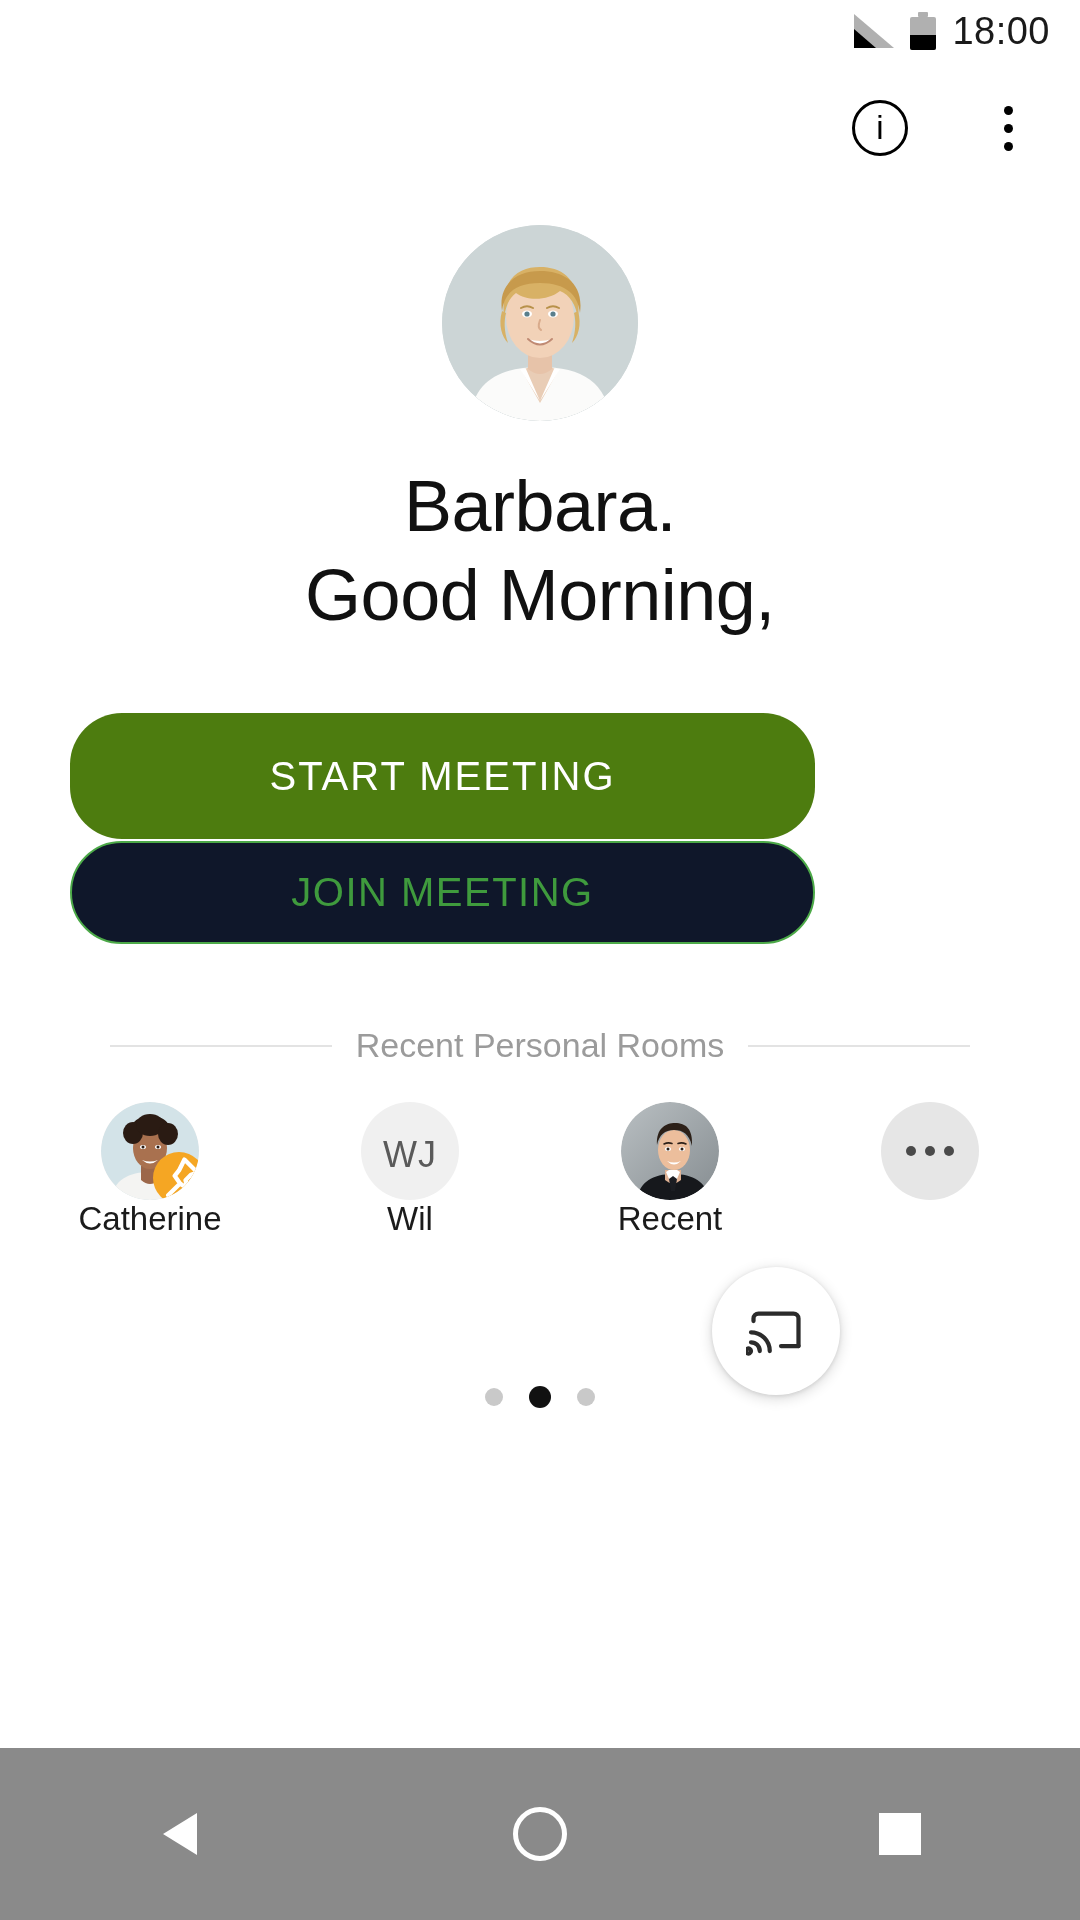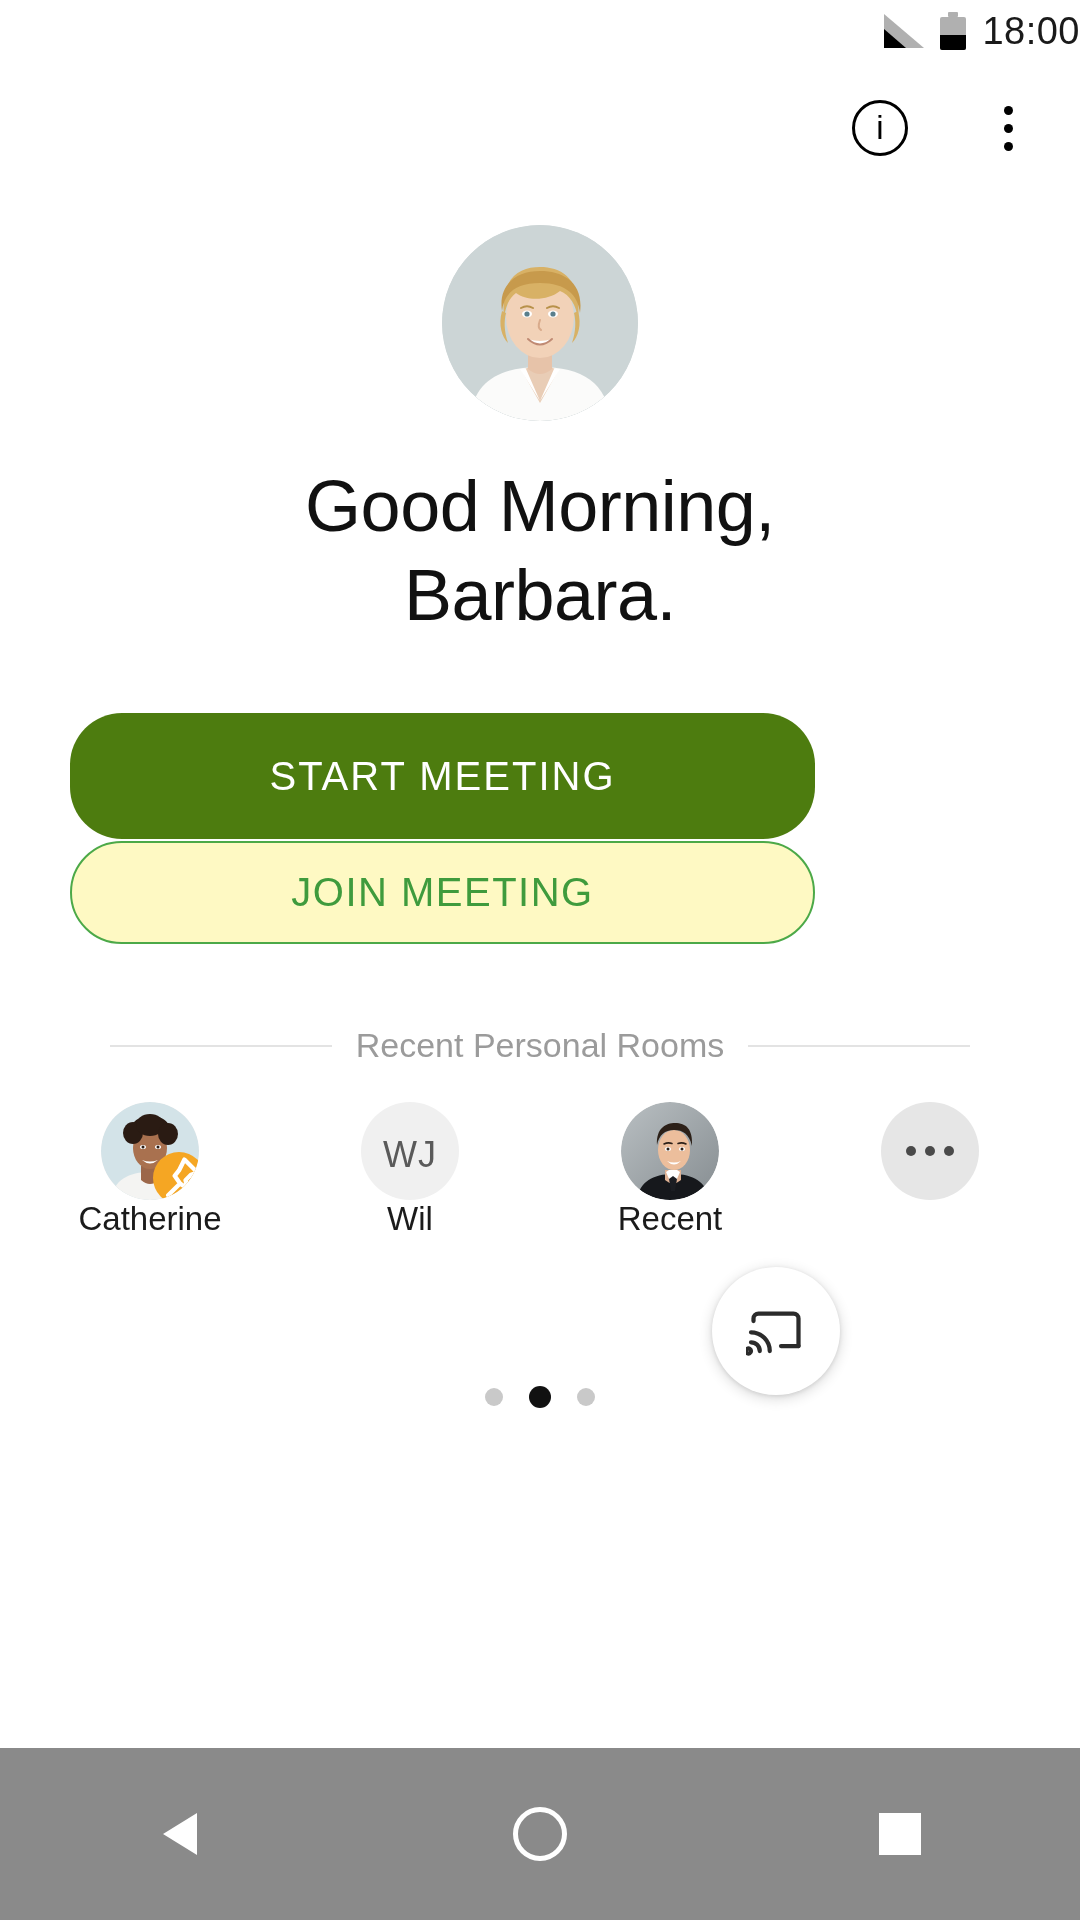--- a/index.html
+++ b/index.html
@@ -8,21 +8,21 @@
     font-family:"Liberation Sans", sans-serif;
     background:#ffffff;
     position:relative;
     overflow:hidden;
   }
 
   
   .status-bar{
     position:absolute; top:0; left:0; width:1080px; height:62px;
     display:flex; align-items:center; justify-content:flex-end;
-    gap:16px;
+    padding-right:30px; gap:16px;
   }
   .sb-signal{ width:40px; height:34px; position:relative; }
   .sb-signal .tri-full{
     position:absolute; right:0; bottom:0;
     width:0;height:0;
     border-left:40px solid #b0b0b0;
     border-top:34px solid transparent;
   }
   .sb-signal .tri-part{
     position:absolute; right:18px; bottom:0;
@@ -87,21 +87,21 @@
     position:absolute; top:713px; left:70px;
     width:745px; height:126px; border-radius:52px;
     background:#4d7c0f; border:none;
     color:#ffffff; font-size:40px; letter-spacing:2px;
     display:flex; align-items:center; justify-content:center;
     cursor:pointer; font-family:"Liberation Sans", sans-serif;
   }
   .btn-join{
     position:absolute; top:841px; left:70px;
     width:745px; height:103px; border-radius:52px;
-    background:#fef9c3; border:2px solid #4CA948;
+    background:#0f172a; border:2px solid #4CA948;
     color:#3f9b3d; font-size:40px; letter-spacing:1.5px;
     display:flex; align-items:center; justify-content:center;
     cursor:pointer; font-family:"Liberation Sans", sans-serif;
   }
 
   
   .section-head{
     position:absolute; top:1026px; left:110px; width:860px;
     display:flex; align-items:center; gap:24px;justify-content:flex-end;
   }
@@ -238,22 +238,22 @@
           <path d="M98 95 q-3 8 1 10" stroke="#d9ab8c" stroke-width="2" fill="none" stroke-linecap="round"></path>
 
           <path d="M86 114 q12 10 24 0 q-12 4 -24 0 Z" fill="#ffffff"></path>
           <path d="M86 114 q12 11 24 0" stroke="#c08a73" stroke-width="2" fill="none" stroke-linecap="round"></path>
         </g>
       </svg>
     </div>
   </div>
 
   <div class="greeting">
+    <div>Barbara.</div>
     <div>Good Morning,</div>
-    <div>Barbara.</div>
   </div>
 
   <button class="btn-start">START MEETING</button>
   <button class="btn-join">JOIN MEETING</button>
 
   <div class="section-head">
     <span class="rule"></span>
     <span class="label">Recent Personal Rooms</span>
     <span class="rule"></span>
   </div>

